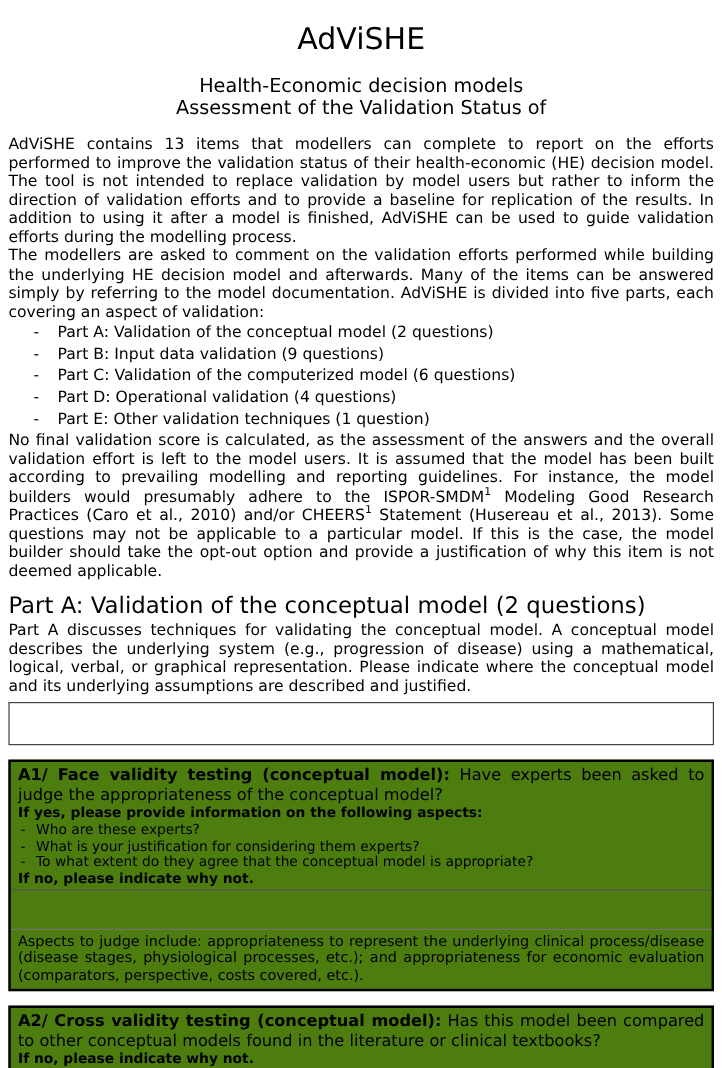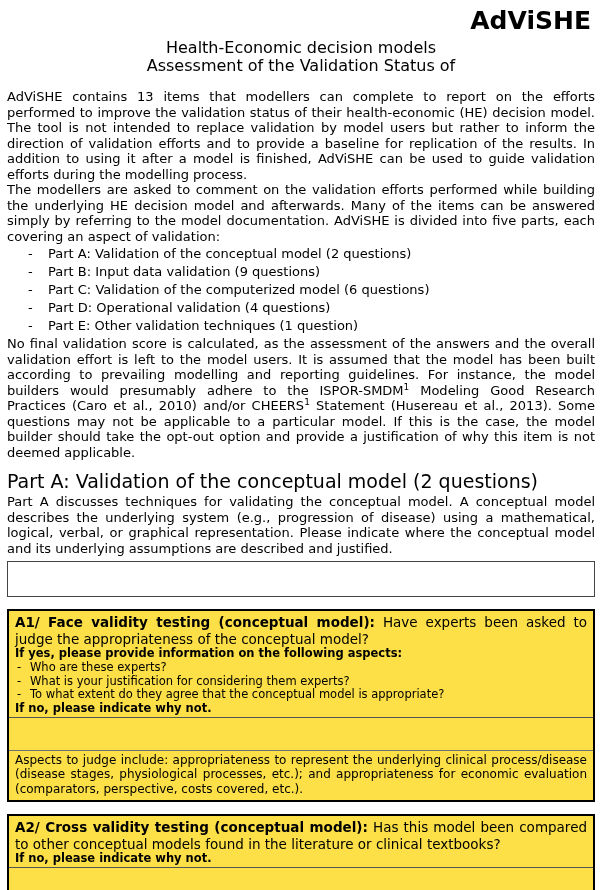--- a/index.html
+++ b/index.html
@@ -5,36 +5,36 @@
   * { box-sizing: border-box; }
   html, body { margin: 0; padding: 0; background: #fff; }
   .page {
     width: 602px; height: 890px;
     padding: 2px 7px 0 7px;
     font-family: "DejaVu Sans", sans-serif;
     color: #000;
     overflow: hidden;
     background: #fff;
   }
-  .title { text-align: right; font-size: 25px; line-height: 29px; font-weight: bold; margin: 4px; }
+  .title { text-align: center; font-size: 25px; line-height: 29px; font-weight: normal; margin: 16px; }
   .subtitle { text-align: center; font-size: 16px; line-height: 18px; margin: 0; }
   .intro { margin-top: 14px; }
   .body-p { margin: 0; font-size: 13px; line-height: 15.5px; text-align: justify; }
   .parts-list { margin: 1px 0; }
   .part-li { display: flex; font-size: 13px; line-height: 18px; padding-left: 21px; }
   .part-li .dash { width: 20px; flex: none; }
   .part-heading { margin: 10px 0 2px 0; font-size: 19px; line-height: 22px; font-weight: normal; }
   sup { font-size: 9px; line-height: 0; }
   .answer-box {
     border: 1px solid #444;
     min-height: 36px;
     margin-top: 5px;
     background: #fff;
   }
-  .q-table { border: 2px solid #000; margin-top: 12px; background: #fde047; }
+  .q-table { border: 2px solid #000; margin-top: 12px; background: #4d7c0f; }
   .q-head { padding: 3px 6px 1px 6px; }
   .q-line { margin: 0; font-size: 13.5px; line-height: 16.5px; text-align: justify; }
   .q-label { font-weight: bold; }
   .small-p { margin: 0; font-size: 11.5px; line-height: 13.8px; font-weight: bold; }
   .small-li { display: flex; font-size: 11.5px; line-height: 13.8px; }
   .small-li .dash { width: 15px; flex: none; padding-left: 2px; }
   .q-answer { border-top: 1px solid #555; min-height: 33px; }
   .q-answer.tall { min-height: 36px; }
   .q-note {
     border-top: 1px solid #737373;

